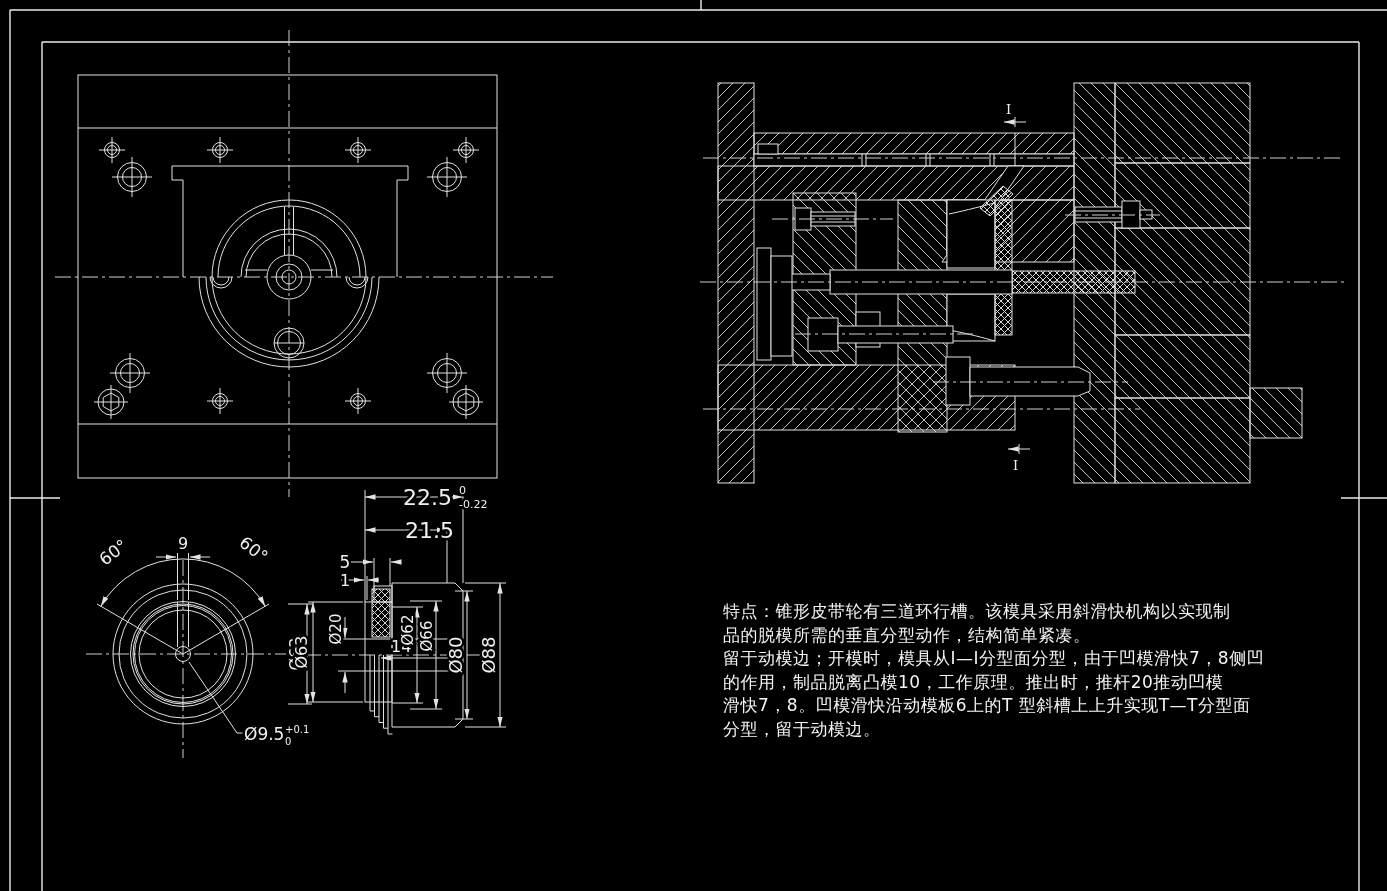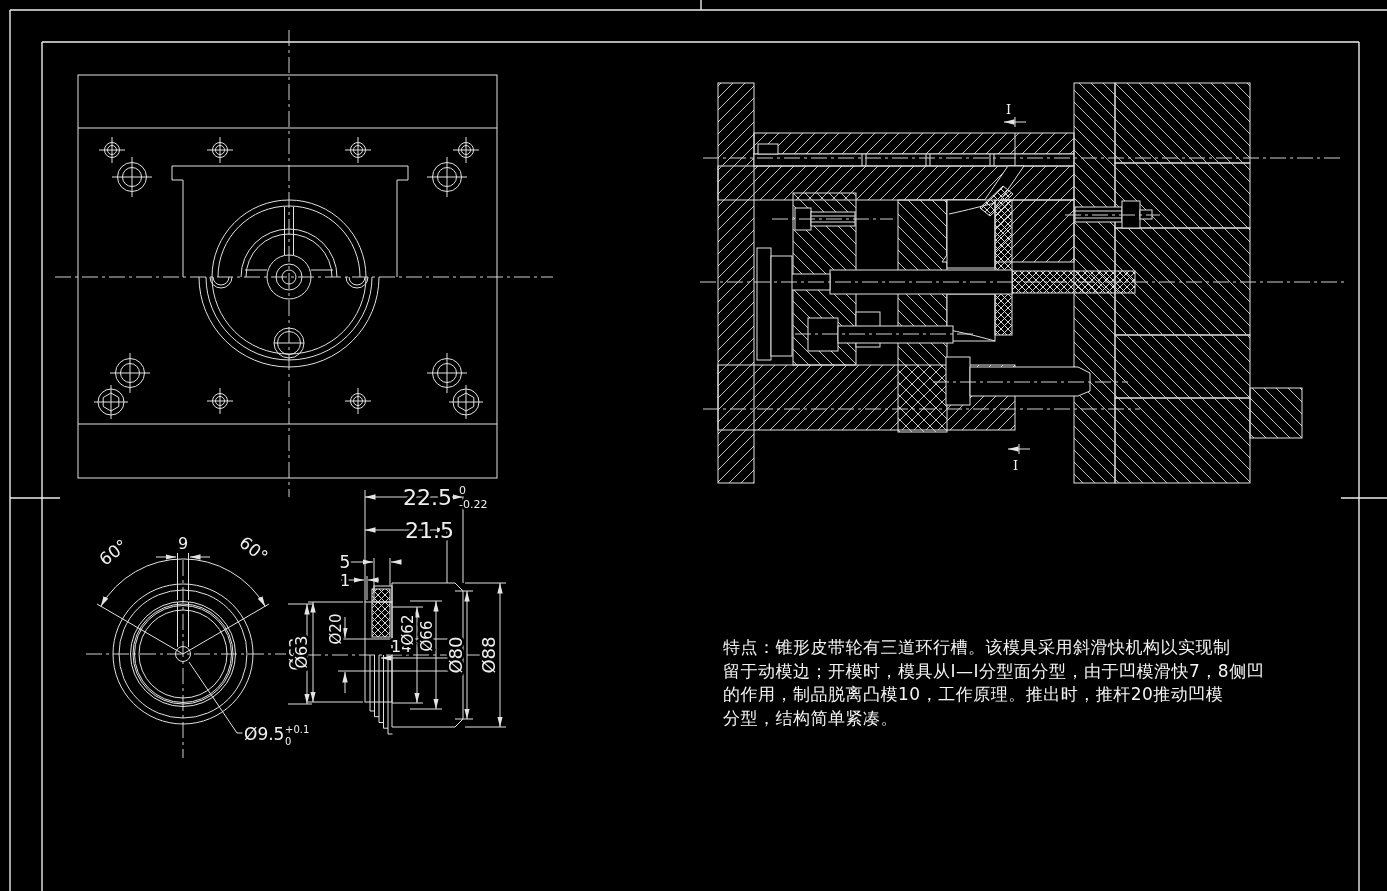--- a/index.html
+++ b/index.html
@@ -9,21 +9,21 @@
   svg text{font-family:"DejaVu Sans",sans-serif;}
   .ln{stroke:#e2e2e2;stroke-width:1;fill:none;}
   .ln2{stroke:#ececec;stroke-width:1.4;fill:none;}
   .cl{stroke:#cfcfcf;stroke-width:1;fill:none;stroke-dasharray:16 4 3 4;}
   .blk{fill:#000;stroke:#e2e2e2;stroke-width:1;}
   .hf{fill:url(#hF);stroke:#e2e2e2;stroke-width:1;}
   .hb{fill:url(#hB);stroke:#e2e2e2;stroke-width:1;}
   .hx{fill:url(#hX);stroke:#e2e2e2;stroke-width:1;}
   .dt{fill:#f0f0f0;stroke:#000;stroke-width:5px;paint-order:stroke;}
   .dim{stroke:#e2e2e2;stroke-width:1;fill:none;}
-  .desc{position:absolute;left:723px;top:636px;width:575px;color:#f4f4f4;
+  .desc{position:absolute;left:723px;top:600px;width:575px;color:#f4f4f4;
         font-size:17px;line-height:23.5px;letter-spacing:0.5px;white-space:nowrap;}
   .serifI{font-family:"DejaVu Serif",serif;}
 </style>
 </head>
 <body>
 
 <div class="sheet">
 <svg width="1387" height="891" viewBox="0 0 1387 891">
   <defs>
     <pattern id="hF" width="12" height="12" patternUnits="userSpaceOnUse">
@@ -383,17 +383,19 @@
       <line class="ln" x1="465" y1="583" x2="506" y2="583"></line>
       <line class="ln" x1="465" y1="727" x2="506" y2="727"></line>
       <line class="dim" x1="500" y1="583" x2="500" y2="727" marker-start="url(#tip)" marker-end="url(#tip)"></line>
       <text class="dt" font-size="18" text-anchor="middle" transform="rotate(-90 495 655)" x="495" y="655">Ø88</text>
     </g>
   </g>
 </svg>
 
 <div class="desc">
   <div>特点：锥形皮带轮有三道环行槽。该模具采用斜滑快机构以实现制</div>
+  <div>品的脱模所需的垂直分型动作，结构简单紧凑。</div>
   <div>留于动模边；开模时，模具从I—I分型面分型，由于凹模滑快7，8侧凹</div>
   <div>的作用，制品脱离凸模10，工作原理。推出时，推杆20推动凹模</div>
-  <div>分型，结构简单紧凑。</div>
+  <div>滑快7，8。凹模滑快沿动模板6上的T 型斜槽上上升实现T—T分型面</div>
+  <div>分型，留于动模边。</div>
 </div>
 </div>
 
 </body></html>

